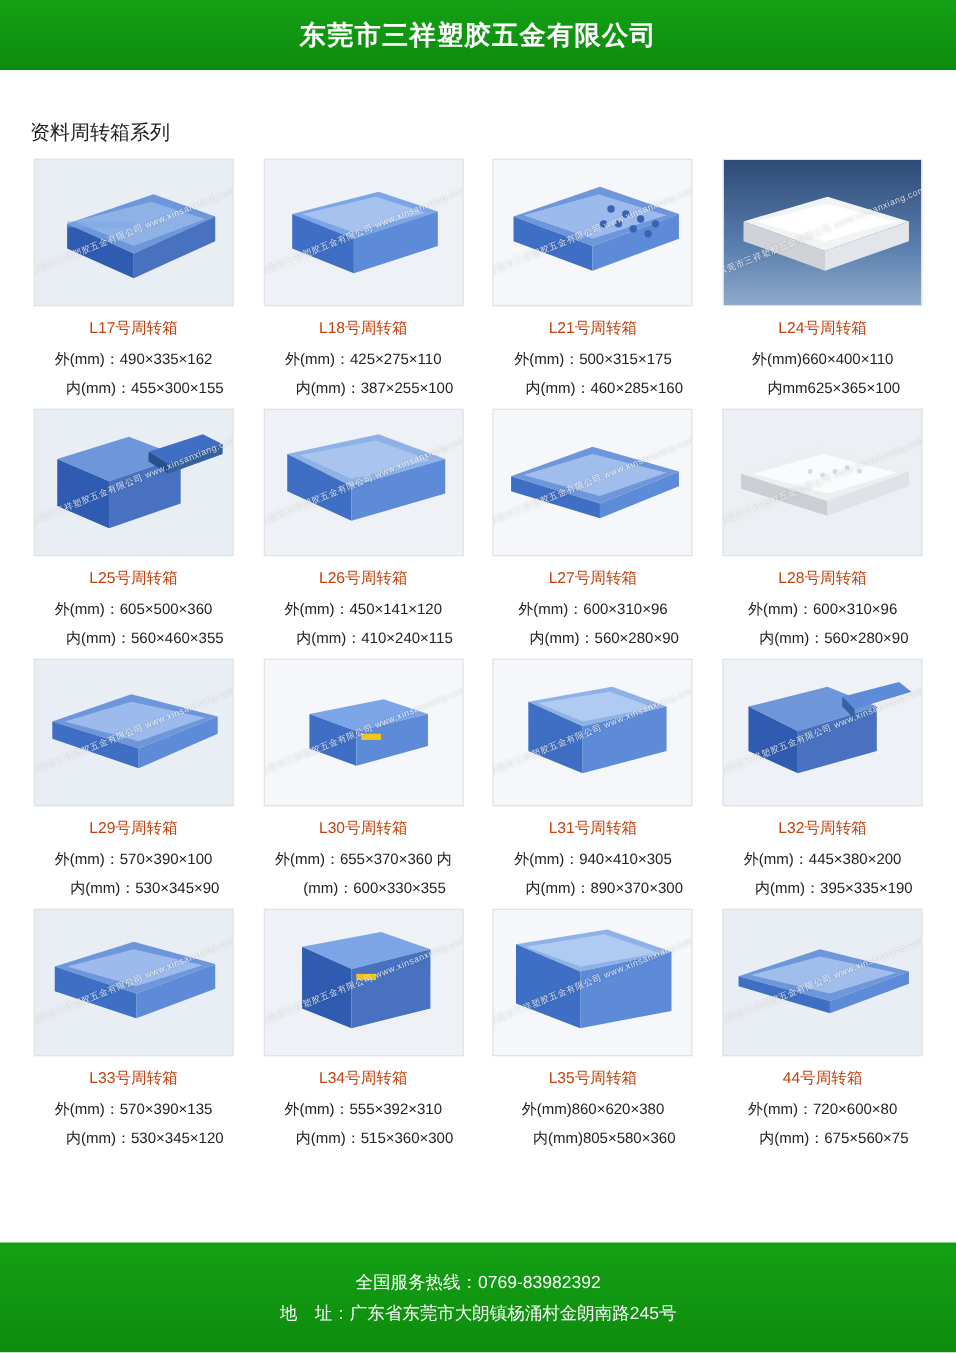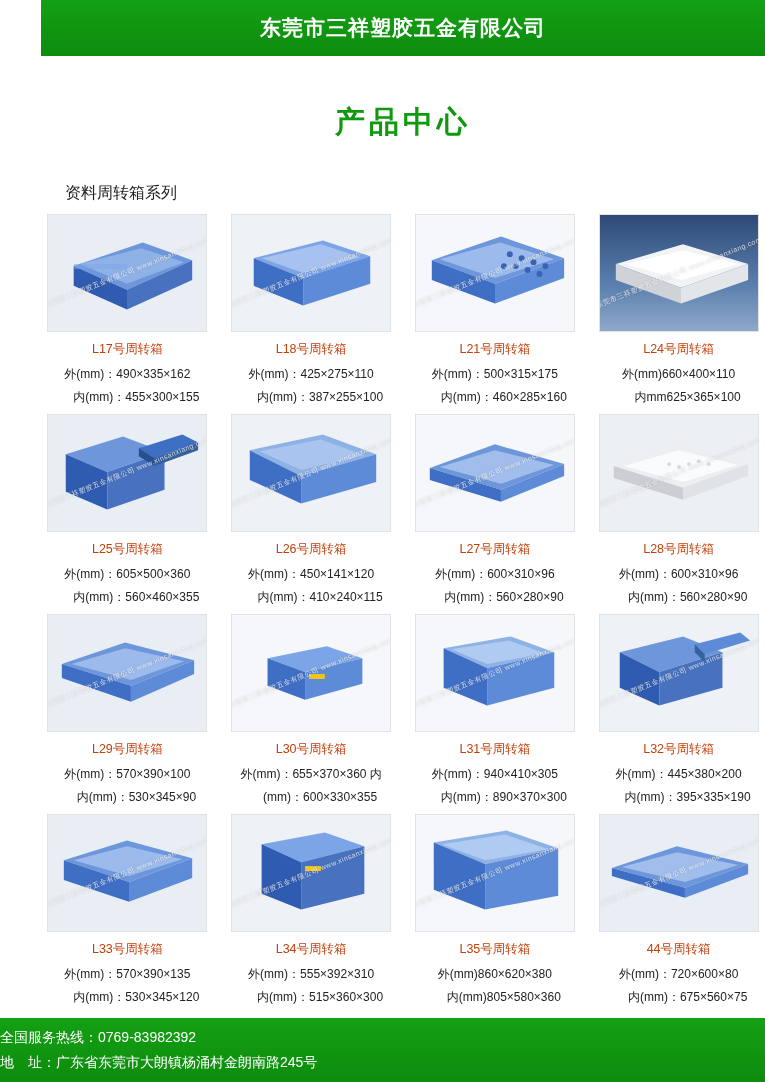--- a/index.html
+++ b/index.html
@@ -7,21 +7,20 @@
     margin: 0; padding: 0;
     width: 765px;
     background: #ffffff;
     font-family: "Liberation Sans", sans-serif;
   }
   .page {
     width: 765px;
     min-height: 1082px;
     position: relative;
     background: #ffffff;
-    padding-left: 41px;
   }
   
   .header {
     height: 56px;
     background: #1a9e1a;
     background: linear-gradient(180deg, #14a014 0%, #0d8c0d 100%);
     display: flex;
     align-items: center;
     justify-content: center;
   }
@@ -107,42 +106,41 @@
   .bgA { background: #e9eef5; }
   .bgB { background: #eef1f5; }
   .bgC { background: #f5f7fa; }
   .bgD { background: linear-gradient(180deg,#2e4a76 0%, #5a7fae 60%, #8fa9c9 100%); }
   .bgE { background: #eceff3; }
 
   
   .footer {
     position: absolute;
     left: 0; right: 0; bottom: 0;
-    height: 64px;
+    height: 88px;
     background: #1a9e1a;
     background: linear-gradient(180deg, #14a014 0%, #0d8c0d 100%);
     color: #ffffff;
     display: flex;
     flex-direction: column;
-    align-items: flex-start;
+    align-items: center;
     justify-content: center;
     gap: 7px;
   }
   .footer div { font-size: 14px; }
 </style>
 </head>
 <body>
 
 <div class="page">
 
   <div class="header">
     <div class="header-title">东莞市三祥塑胶五金有限公司</div>
   </div>
 
-  <div class="page-title">产品中心</div>
 
   <div class="section-title">资料周转箱系列</div>
 
   <div class="grid">
 
     <div class="product">
       <div class="photo bgA">
         <svg viewBox="0 0 160 118" width="160" height="118">
           <polygon points="26,52 96,28 146,46 80,76" fill="#6d97da"></polygon>
           <polygon points="26,52 80,76 80,96 26,72" fill="#2f5bb0"></polygon>

